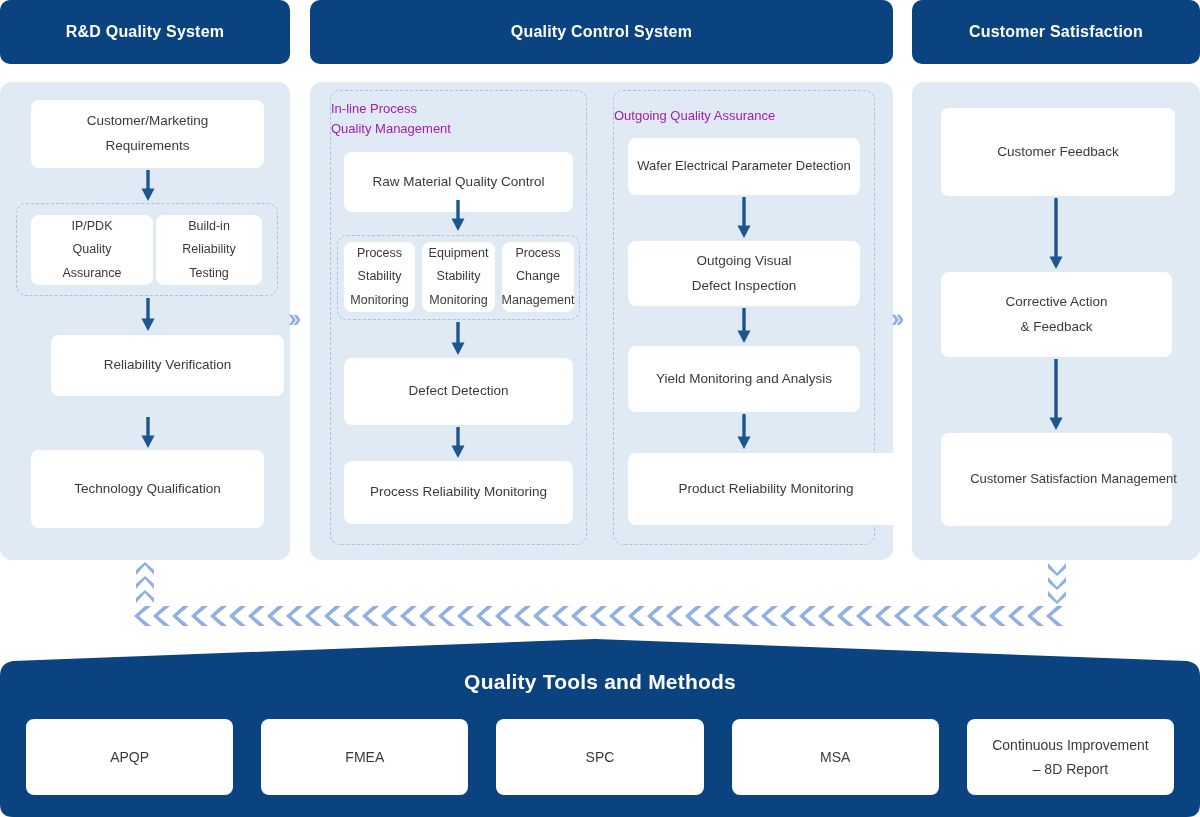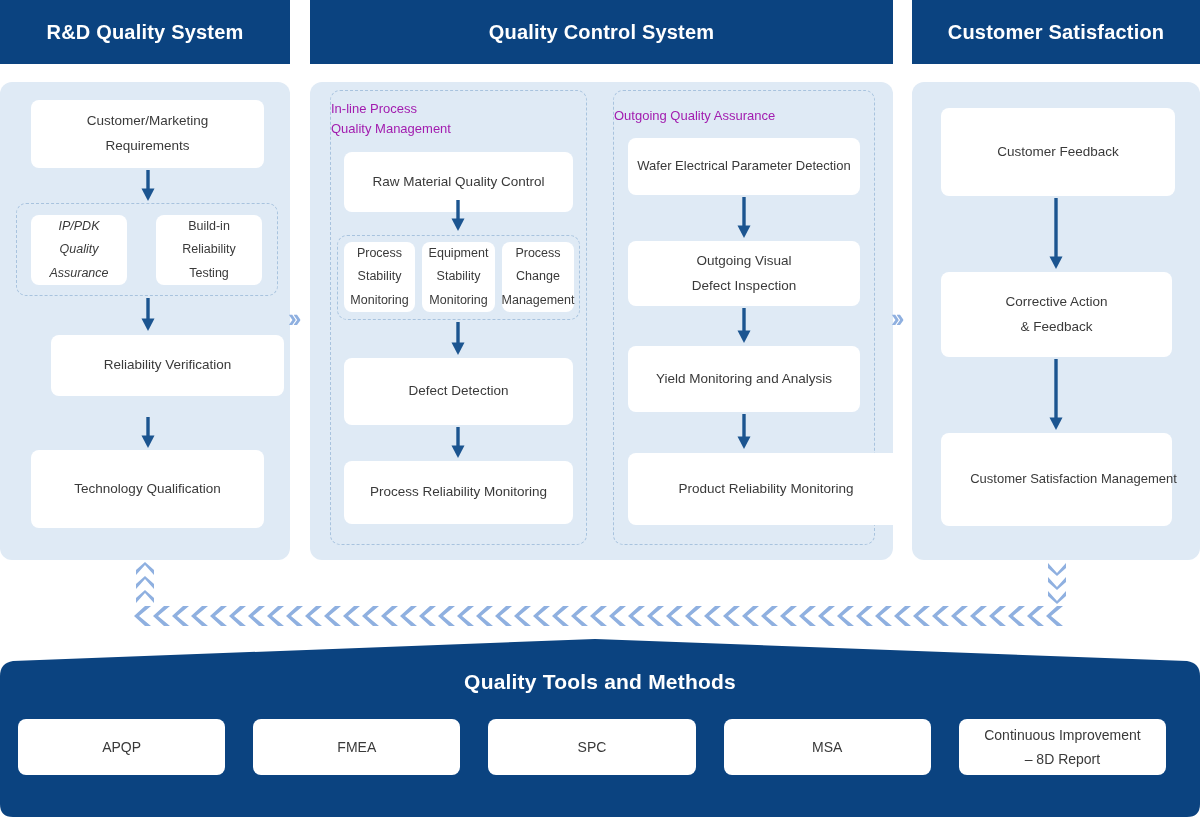--- a/index.html
+++ b/index.html
@@ -19,27 +19,27 @@
     left: 0; top: 0;
     width: 1200px;
     height: 817px;
   }
 
   
   .hdr {
     position: absolute;
     height: 64px;
     background: #0b4380;
-    border-radius: 0;
+    border-radius: 10px;
     color: #ffffff;
     display: flex;
     align-items: center;
     justify-content: center;
     font-weight: bold;
-    font-size: 20px;
+    font-size: 16px;
     letter-spacing: .2px;
     white-space: nowrap;
   }
   .hdr-rd { left: 0px;   top: 0px; width: 290px; }
   .hdr-qc { left: 310px; top: 0px; width: 583px; }
   .hdr-cs { left: 912px; top: 0px; width: 288px; text-align: center; }
 
   
   .panel {
     position: absolute;
@@ -136,24 +136,24 @@
     top: 34px;
     width: 1200px;
     text-align: center;
     color: #ffffff;
     font-weight: bold;
     font-size: 21px;
     letter-spacing: .2px;
   }
   .tools-row {
     position: absolute;
-    left: 18px;
+    left: 26px;
     top: 83px;
     width: 1148px;
-    height: 56px;
+    height: 76px;
     display: flex;
     gap: 28px;
   }
   .tool {
     flex: 1 1 0;
     background: #ffffff;
     border-radius: 8px;
     display: flex;
     flex-direction: column;
     align-items: center;
@@ -189,21 +189,21 @@
 
   <div class="varrow" style="left:137px; top:170px;">
     <svg width="22" height="32" viewBox="0 0 22 32" aria-hidden="true">
       <path d="M11 0 L11 20" stroke="#1c5590" stroke-width="3.4" fill="none"></path>
       <path d="M11 31 L4.5 18.5 L17.5 18.5 Z" fill="#1c5590"></path>
     </svg>
   </div>
 
   <div class="dashed" style="left:16px; top:203px; width:262px; height:93px;"></div>
 
-  <div class="card small" style="left:31px; top:215px; width:96px; height:70px;font-style:italic;">
+  <div class="card small" style="left:31px; top:215px; width:122px; height:70px;">
     <span class="ln">IP/PDK</span>
     <span class="ln">Quality</span>
     <span class="ln">Assurance</span>
   </div>
   <div class="card small" style="left:156px; top:215px; width:106px; height:70px;">
     <span class="ln">Build-in</span>
     <span class="ln">Reliability</span>
     <span class="ln">Testing</span>
   </div>
 

